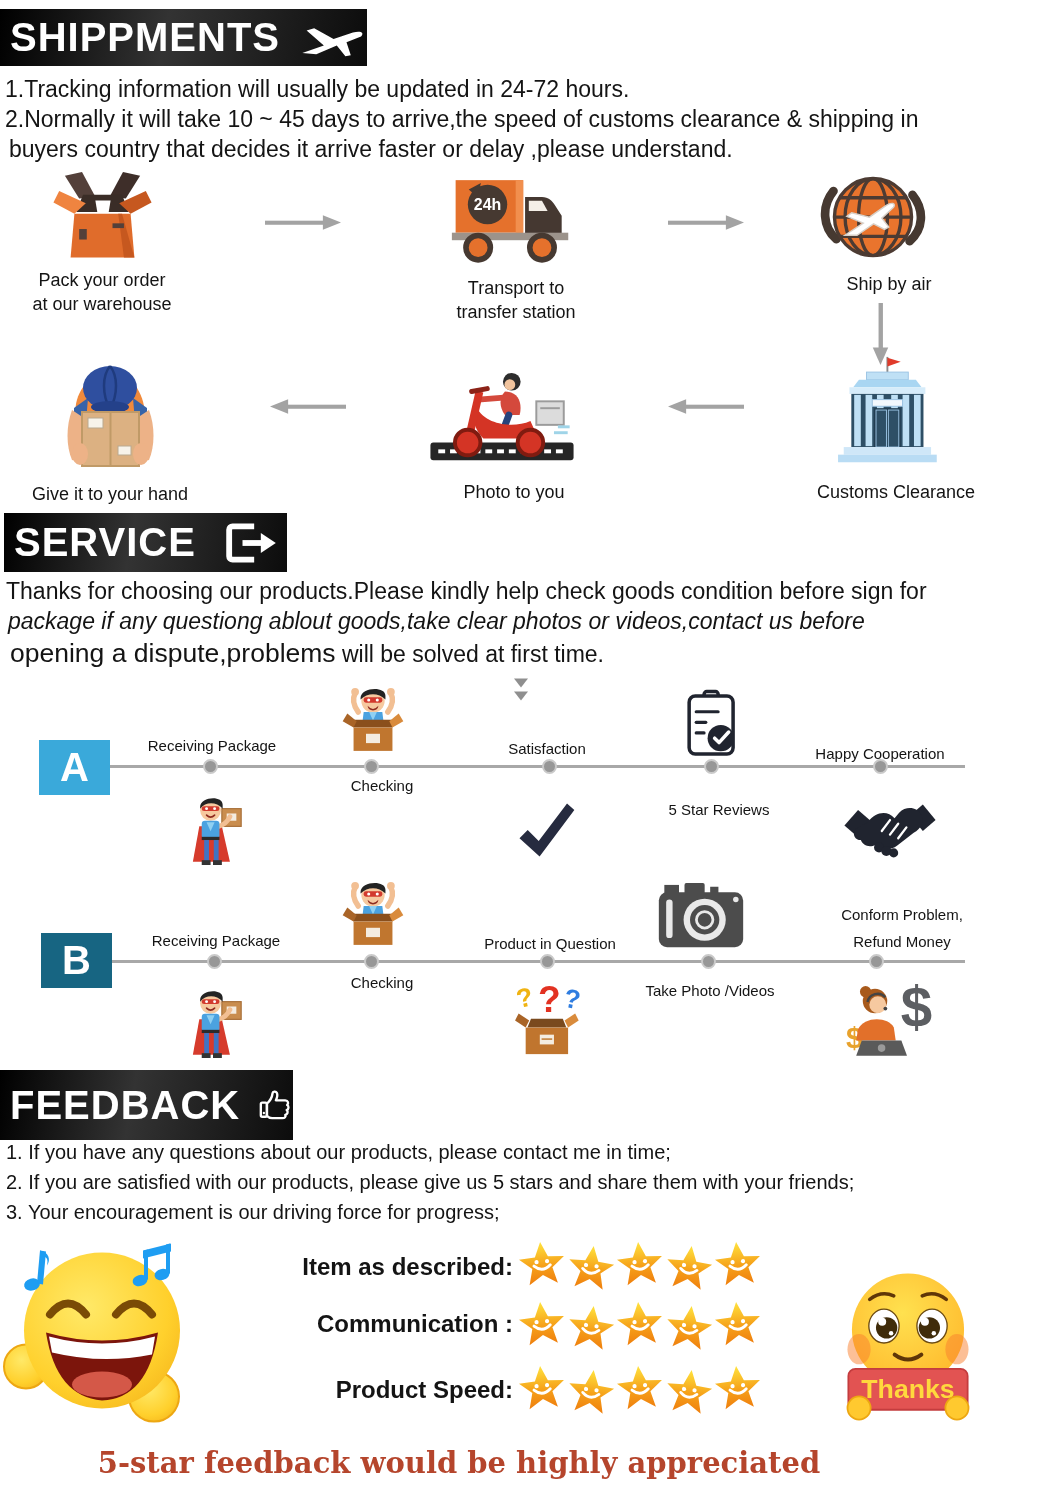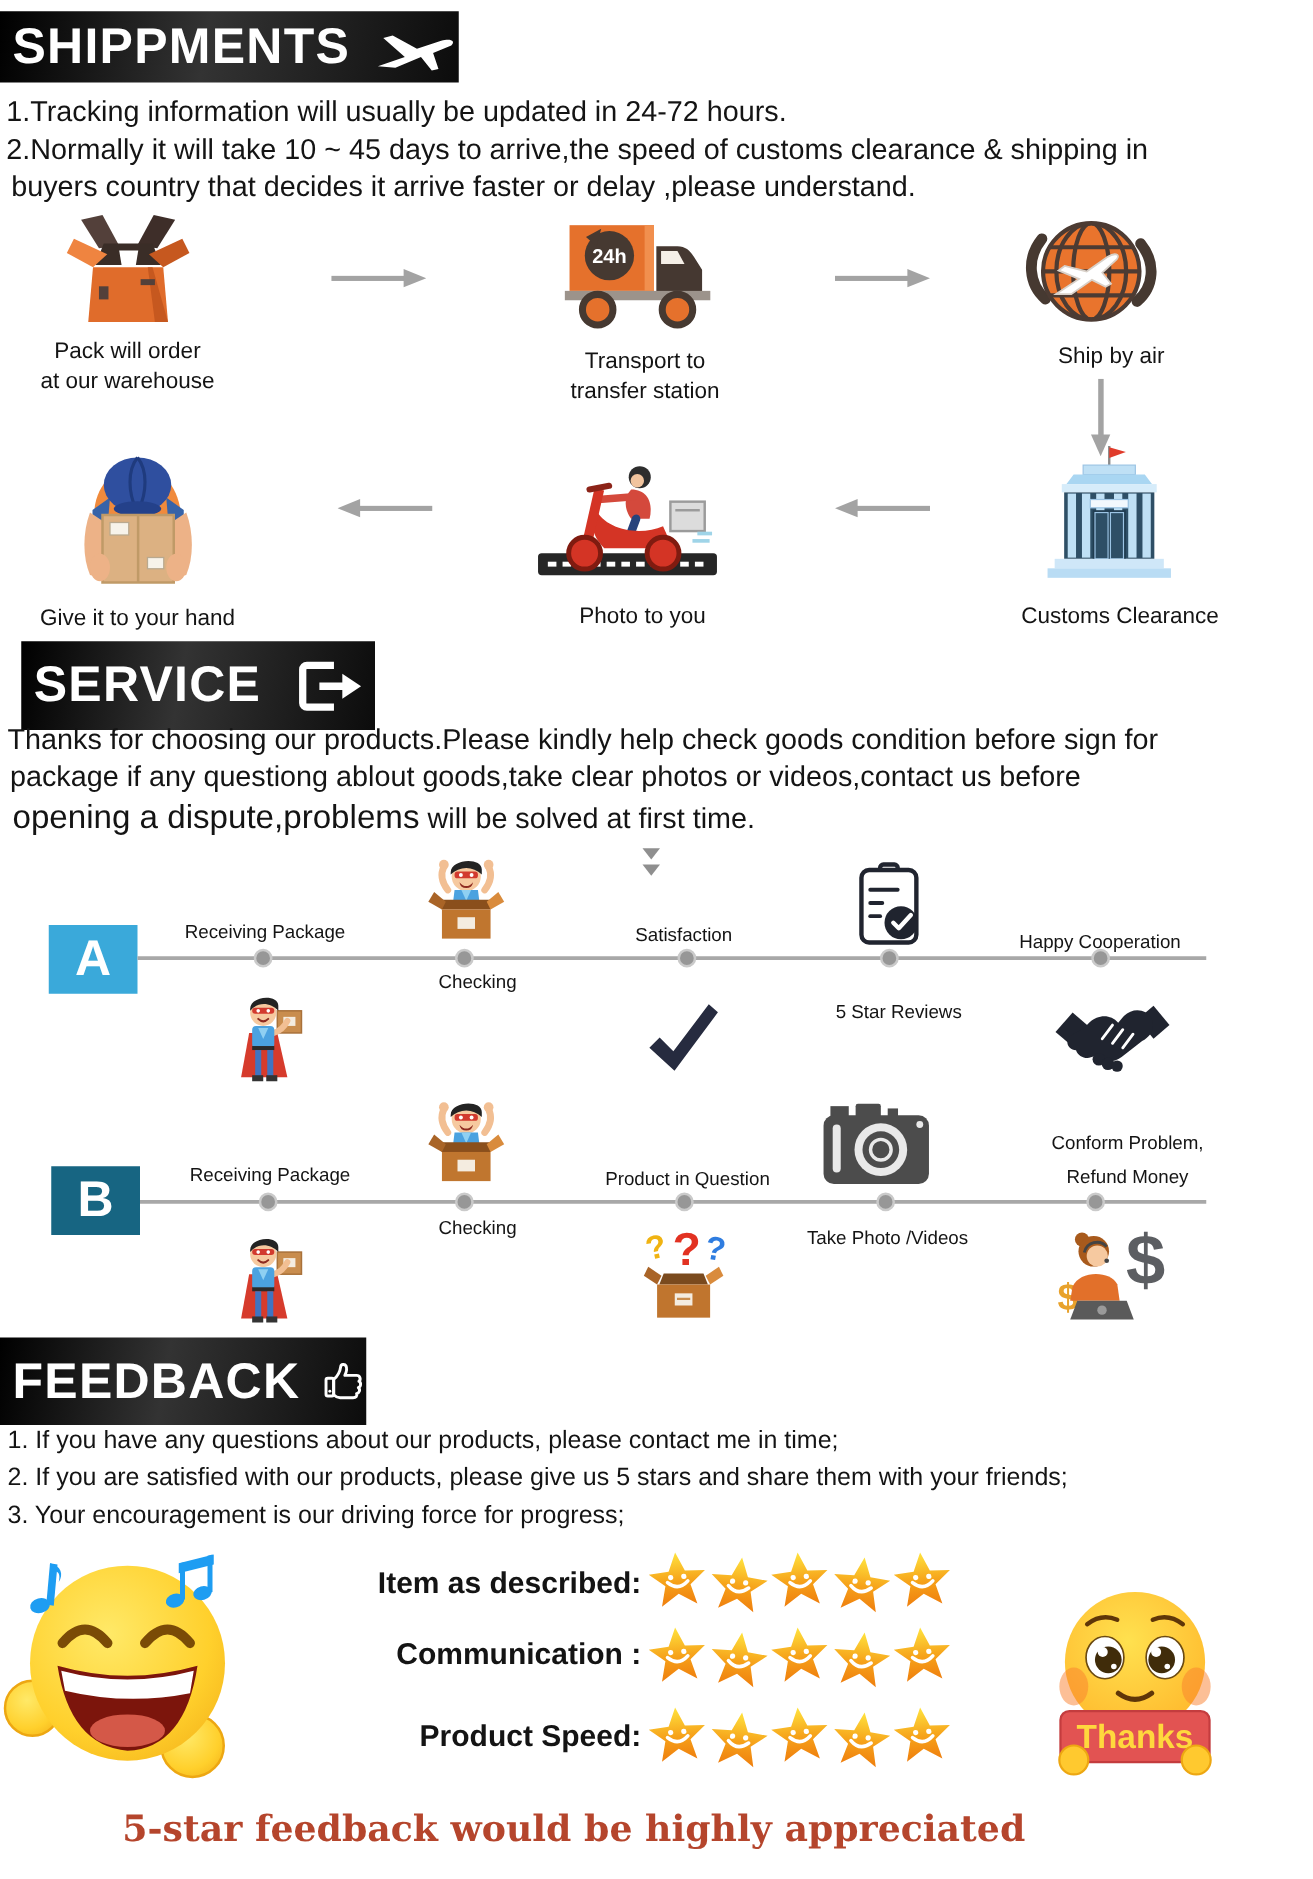--- a/index.html
+++ b/index.html
@@ -71,21 +71,21 @@
   <polygon points="30,44 85,44 78,26 37,26" fill="#3a2d27"></polygon>
   <polygon points="50,32 66,32 64,44 52,44" fill="#fff"></polygon>
   <polygon points="28,46 87,46 91,92 24,92" fill="#e06c2b"></polygon>
   <polygon points="78,46 91,92 80,92 74,46" fill="#c6581f"></polygon>
   <polygon points="28,46 6,34 12,22 40,35" fill="#ef8440"></polygon>
   <polygon points="87,46 109,34 103,22 75,35" fill="#c6581f"></polygon>
   <rect x="33" y="62" width="8" height="11" fill="#53403a"></rect>
   <rect x="68" y="56" width="12" height="5" fill="#53403a"></rect>
 </svg>
 <div class="abs steplabel" style="left:102px;top:268px;">
-  <div>Pack will order</div>
+  <div>Pack your order</div>
   <div>at our warehouse</div>
 </div>
 
 <svg class="abs" style="left:265px;top:214px;" width="76" height="17" viewBox="0 0 84 16">
   <rect y="6" width="66" height="4.5" fill="#a3a3a3"></rect>
     <polygon points="64,0 84,8 64,16" fill="#a3a3a3"></polygon>
 </svg>
 
 <svg class="abs" style="left:450px;top:172px;" width="122" height="97" viewBox="0 0 130 98">
   <rect x="6" y="6" width="72" height="56" fill="#e5712c"></rect>
@@ -217,31 +217,31 @@
   </g>
   <rect x="46" y="47" width="32" height="7" fill="#f2f8fd" stroke="#9cc4e4"></rect>
   <rect x="48" y="56" width="28" height="41" fill="#203c50"></rect>
   <rect x="50" y="58" width="11" height="39" fill="#2e4f66" stroke="#9cc4e4" stroke-width="1"></rect>
   <rect x="63" y="58" width="11" height="39" fill="#2e4f66" stroke="#9cc4e4" stroke-width="1"></rect>
   <rect x="16" y="97" width="92" height="8" fill="#cfe7f8"></rect>
   <rect x="10" y="105" width="104" height="8" fill="#b9dcf4"></rect>
 </svg>
 <div class="abs steplabel" style="left:896px;top:480px;">Customs Clearance</div>
 
-<div class="abs banner" style="left:17px;top:513px;width:283px;height:71px;">
+<div class="abs banner" style="left:4px;top:513px;width:283px;height:59px;">
   <span>SERVICE</span>
   <svg width="72" height="50" viewBox="0 0 70 60">
     <path d="M40 10 H14 a4 4 0 0 0 -4 4 v32 a4 4 0 0 0 4 4 h26" fill="none" stroke="#fff" stroke-width="7"></path>
     <line x1="26" y1="30" x2="52" y2="30" stroke="#fff" stroke-width="7"></line>
     <polygon points="48,18 66,30 48,42" fill="#fff"></polygon>
   </svg>
 </div>
 
 <div class="abs note" style="left:6px;top:578px;">Thanks for choosing our products.Please kindly help check goods condition before sign for</div>
-<div class="abs note" style="left:8px;top:608px;">package if any questiong ablout goods,take clear photos or videos,contact us before</div>
+<div class="abs note" style="left:8px;top:608px;font-style:italic;">package if any questiong ablout goods,take clear photos or videos,contact us before</div>
 <div class="abs note" style="left:10px;top:638px;">
   <span style="font-size:26.5px;">opening a dispute,problems</span><span> will be solved at first time.</span>
 </div>
 
 <svg class="abs" style="left:512px;top:678px;" width="18" height="27" viewBox="0 0 18 26">
   <polygon points="2,0 16,0 9,9" fill="#8f8f8f"></polygon>
     <polygon points="2,13 16,13 9,22" fill="#8f8f8f"></polygon>
 </svg>
 
 <div class="abs flow-badge" style="left: 39px; top: 740px; background: rgb(58, 169, 218);">A</div>

